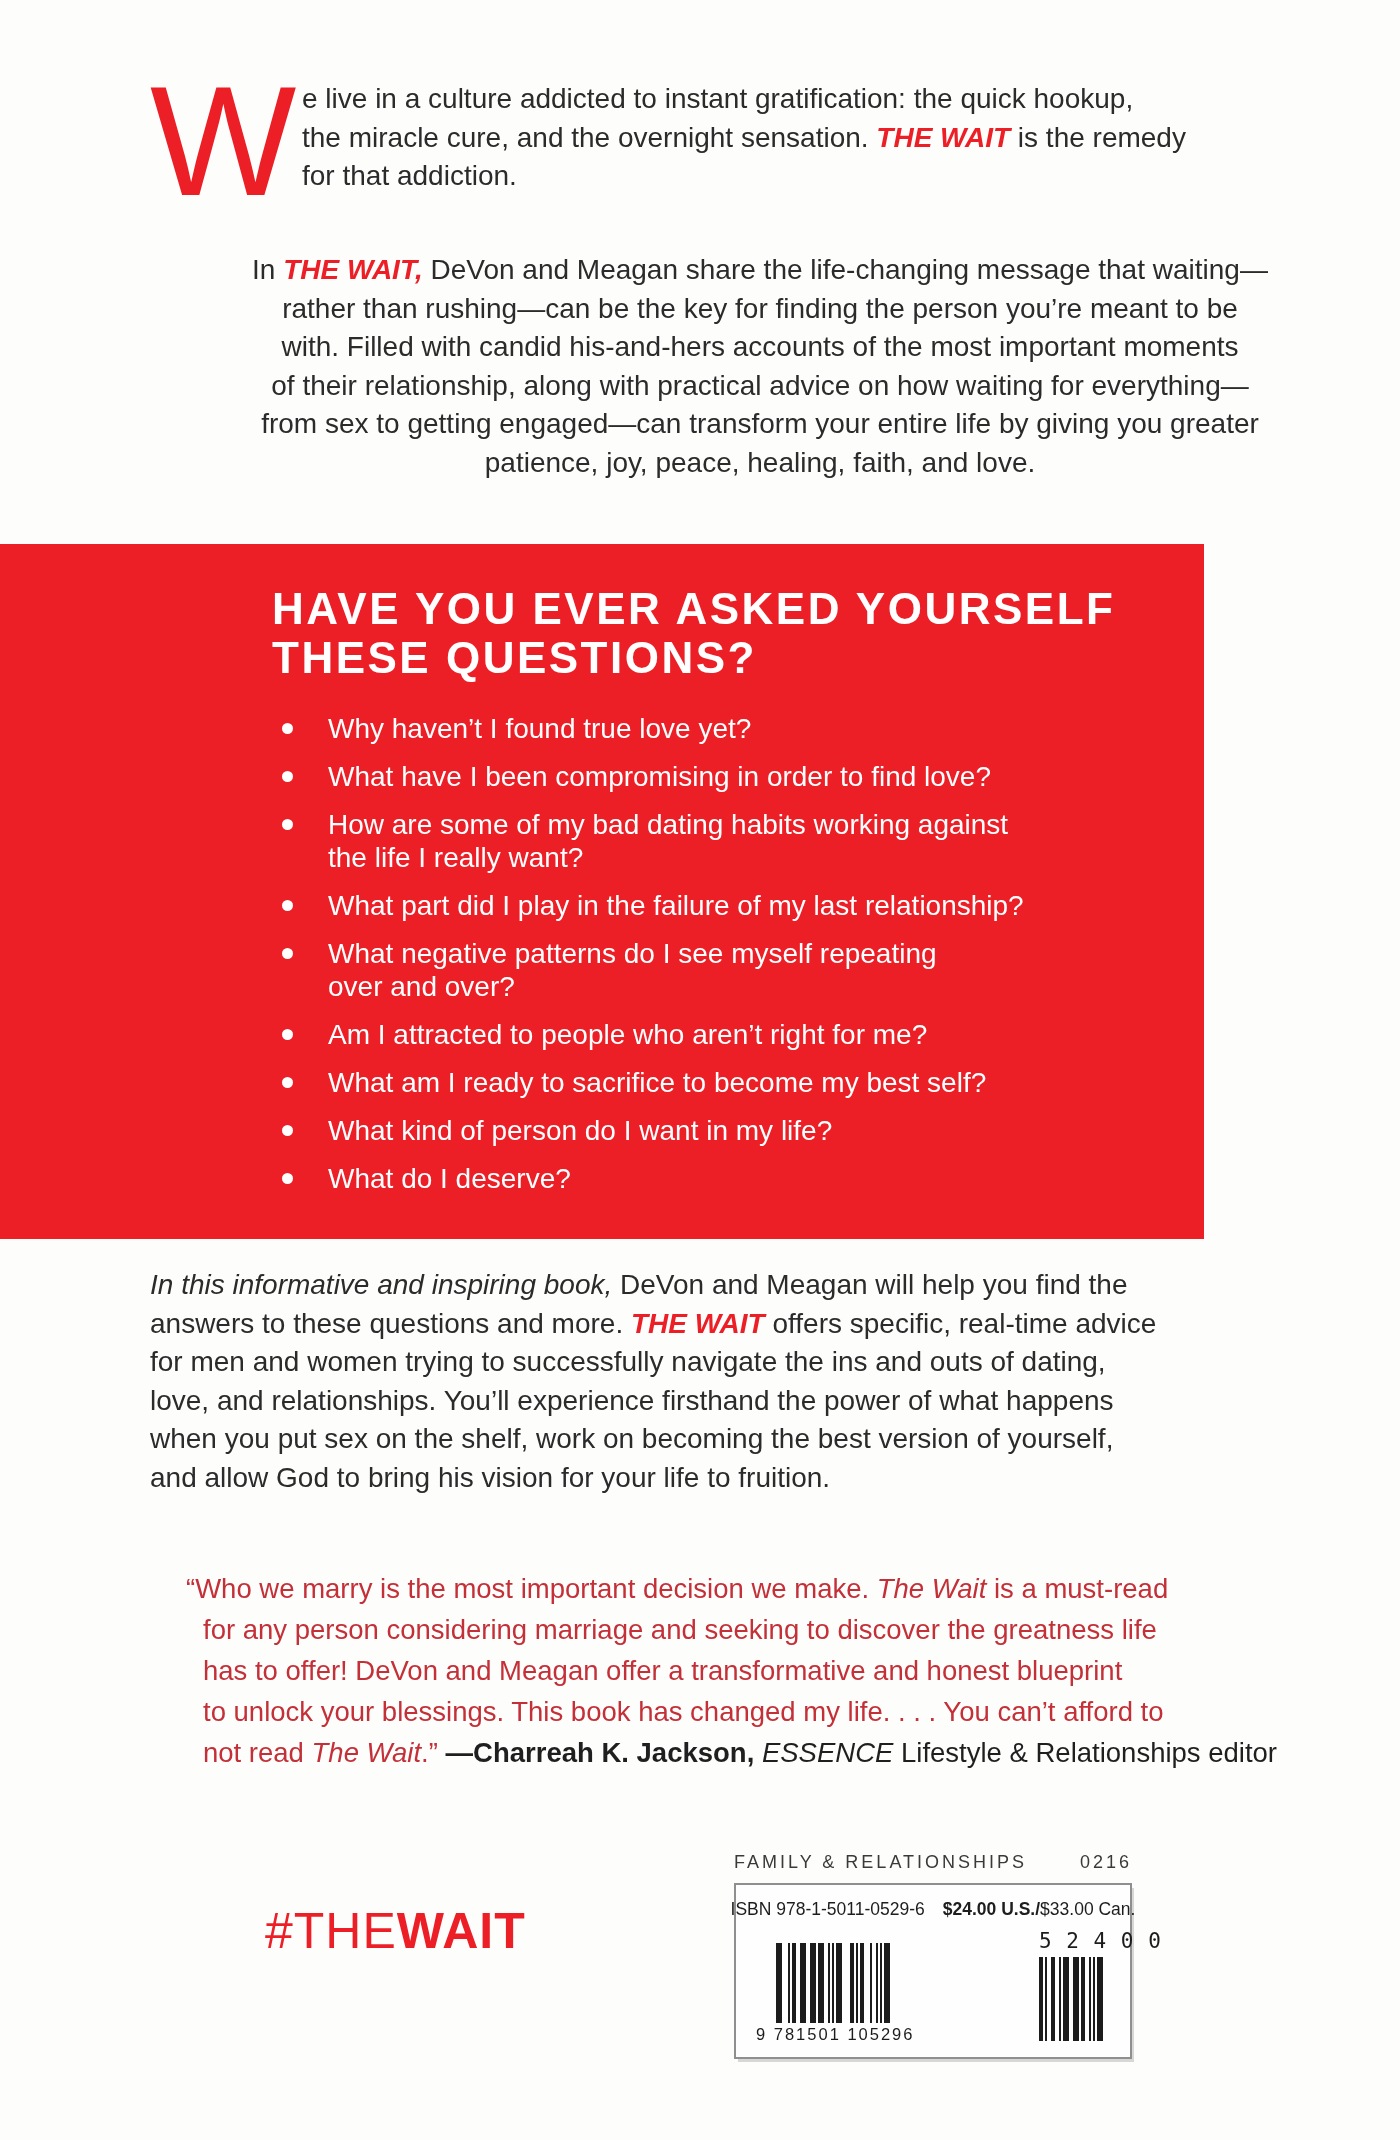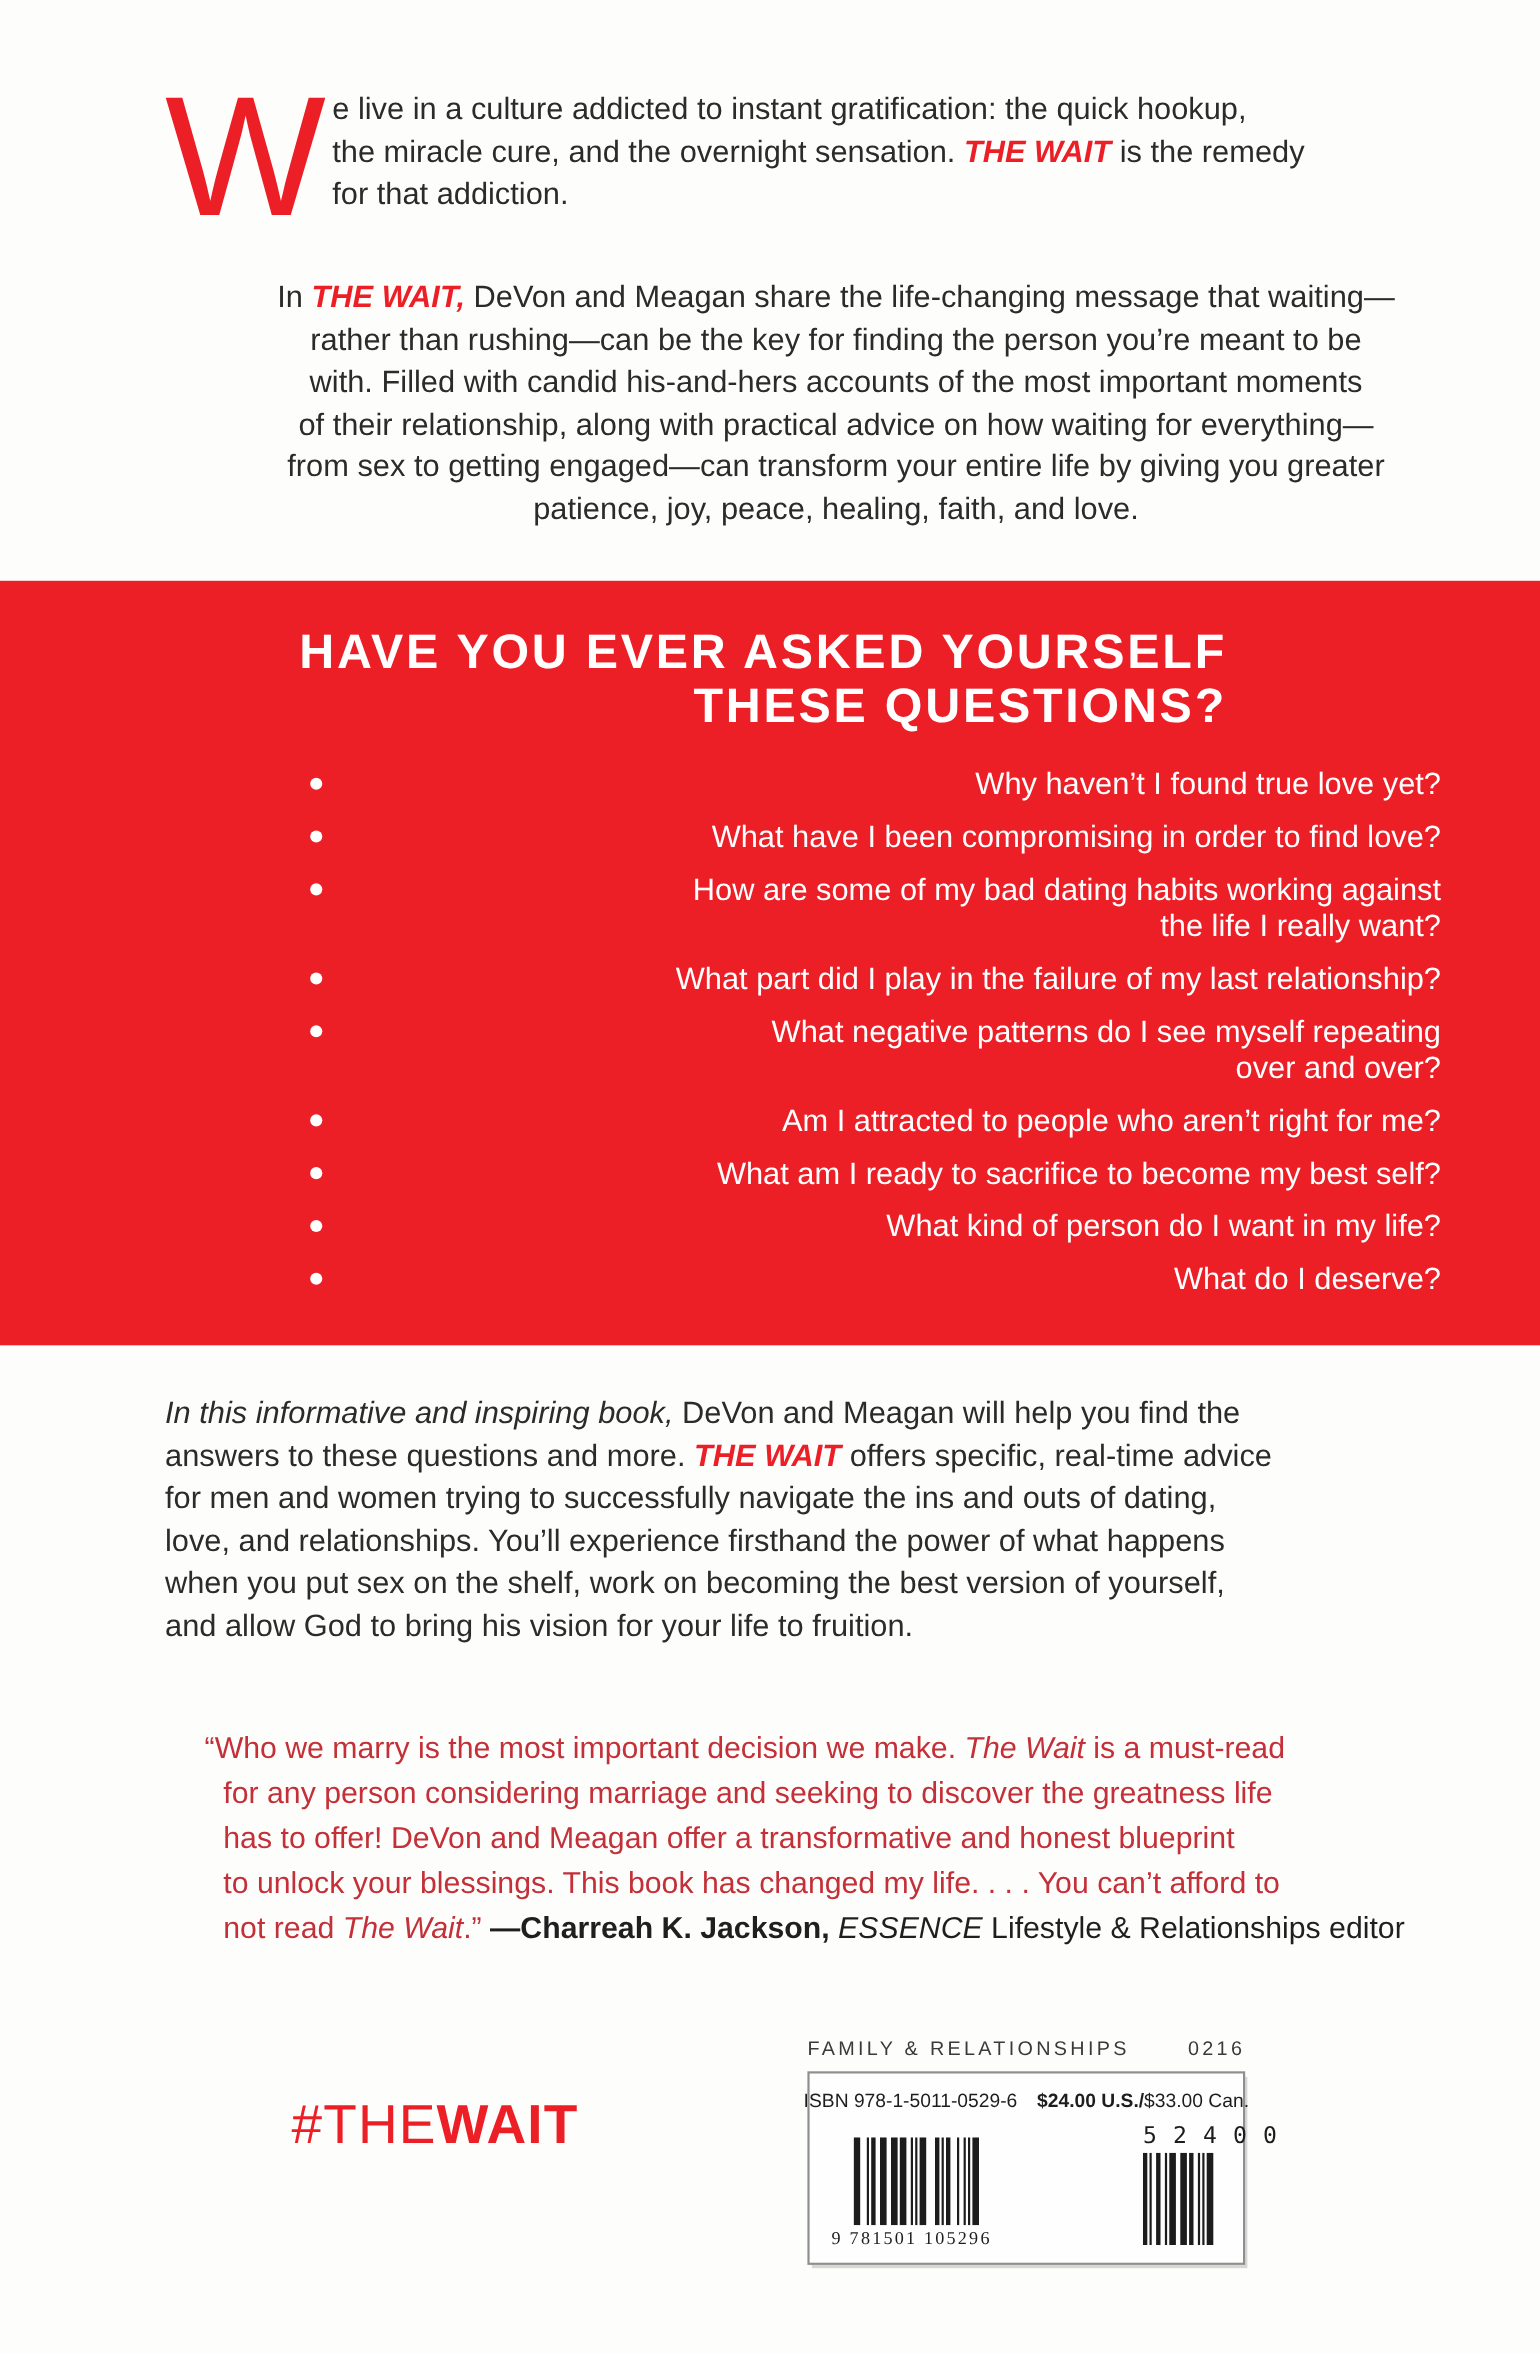--- a/index.html
+++ b/index.html
@@ -32,23 +32,22 @@
     width:142px;
     margin:6px 10px 0 0;
     color:var(--red);
     font-weight:400;
   }
 
   #para2{top:251px;left:150px;width:1220px;text-align:center;}
 
   
   #panel{
-    position:absolute;top:528px;left:0;width:1400px;height:695px;
+    position:absolute;top:544px;left:0;width:1204px;height:695px;
     background:var(--red);
-    text-align:right;
   }
   #panel-heading{
     position:absolute;top:40px;left:272px;
     font-size:44px;line-height:49px;font-weight:700;
     letter-spacing:2.5px;color:#ffffff;
     white-space:pre-line;
   }
   #questions{
     position:absolute;top:168px;left:280px;width:1030px;
     margin:0;padding:0;list-style:none;
@@ -108,21 +107,21 @@
   }
   #isbn-row .bold{font-weight:700;}
   .bars{font-size:0;}
   .bars i{display:inline-block;height:100%;background:#1c1c1c;vertical-align:top;}
   #ean{
     position:absolute;left:40px;top:58px;width:205px;
   }
   #ean .bars{height:80px;overflow:hidden;white-space:nowrap;}
   #ean .digits{
     margin-top:2px;margin-left:-20px;
-    font-family:Liberation Serif, serif;
+    font-family:Liberation Sans, sans-serif;
     font-size:16.5px;letter-spacing:2px;color:#1c1c1c;
     white-space:nowrap;
   }
   #addon{
     position:absolute;left:268px;top:44px;width:100px;text-align:center;margin-left:35px;
   }
   #addon .digits{
     font-family:"DejaVu Sans Mono", monospace;
     font-size:21px;letter-spacing:1px;color:#1c1c1c;
     margin-bottom:4px;white-space:nowrap;

